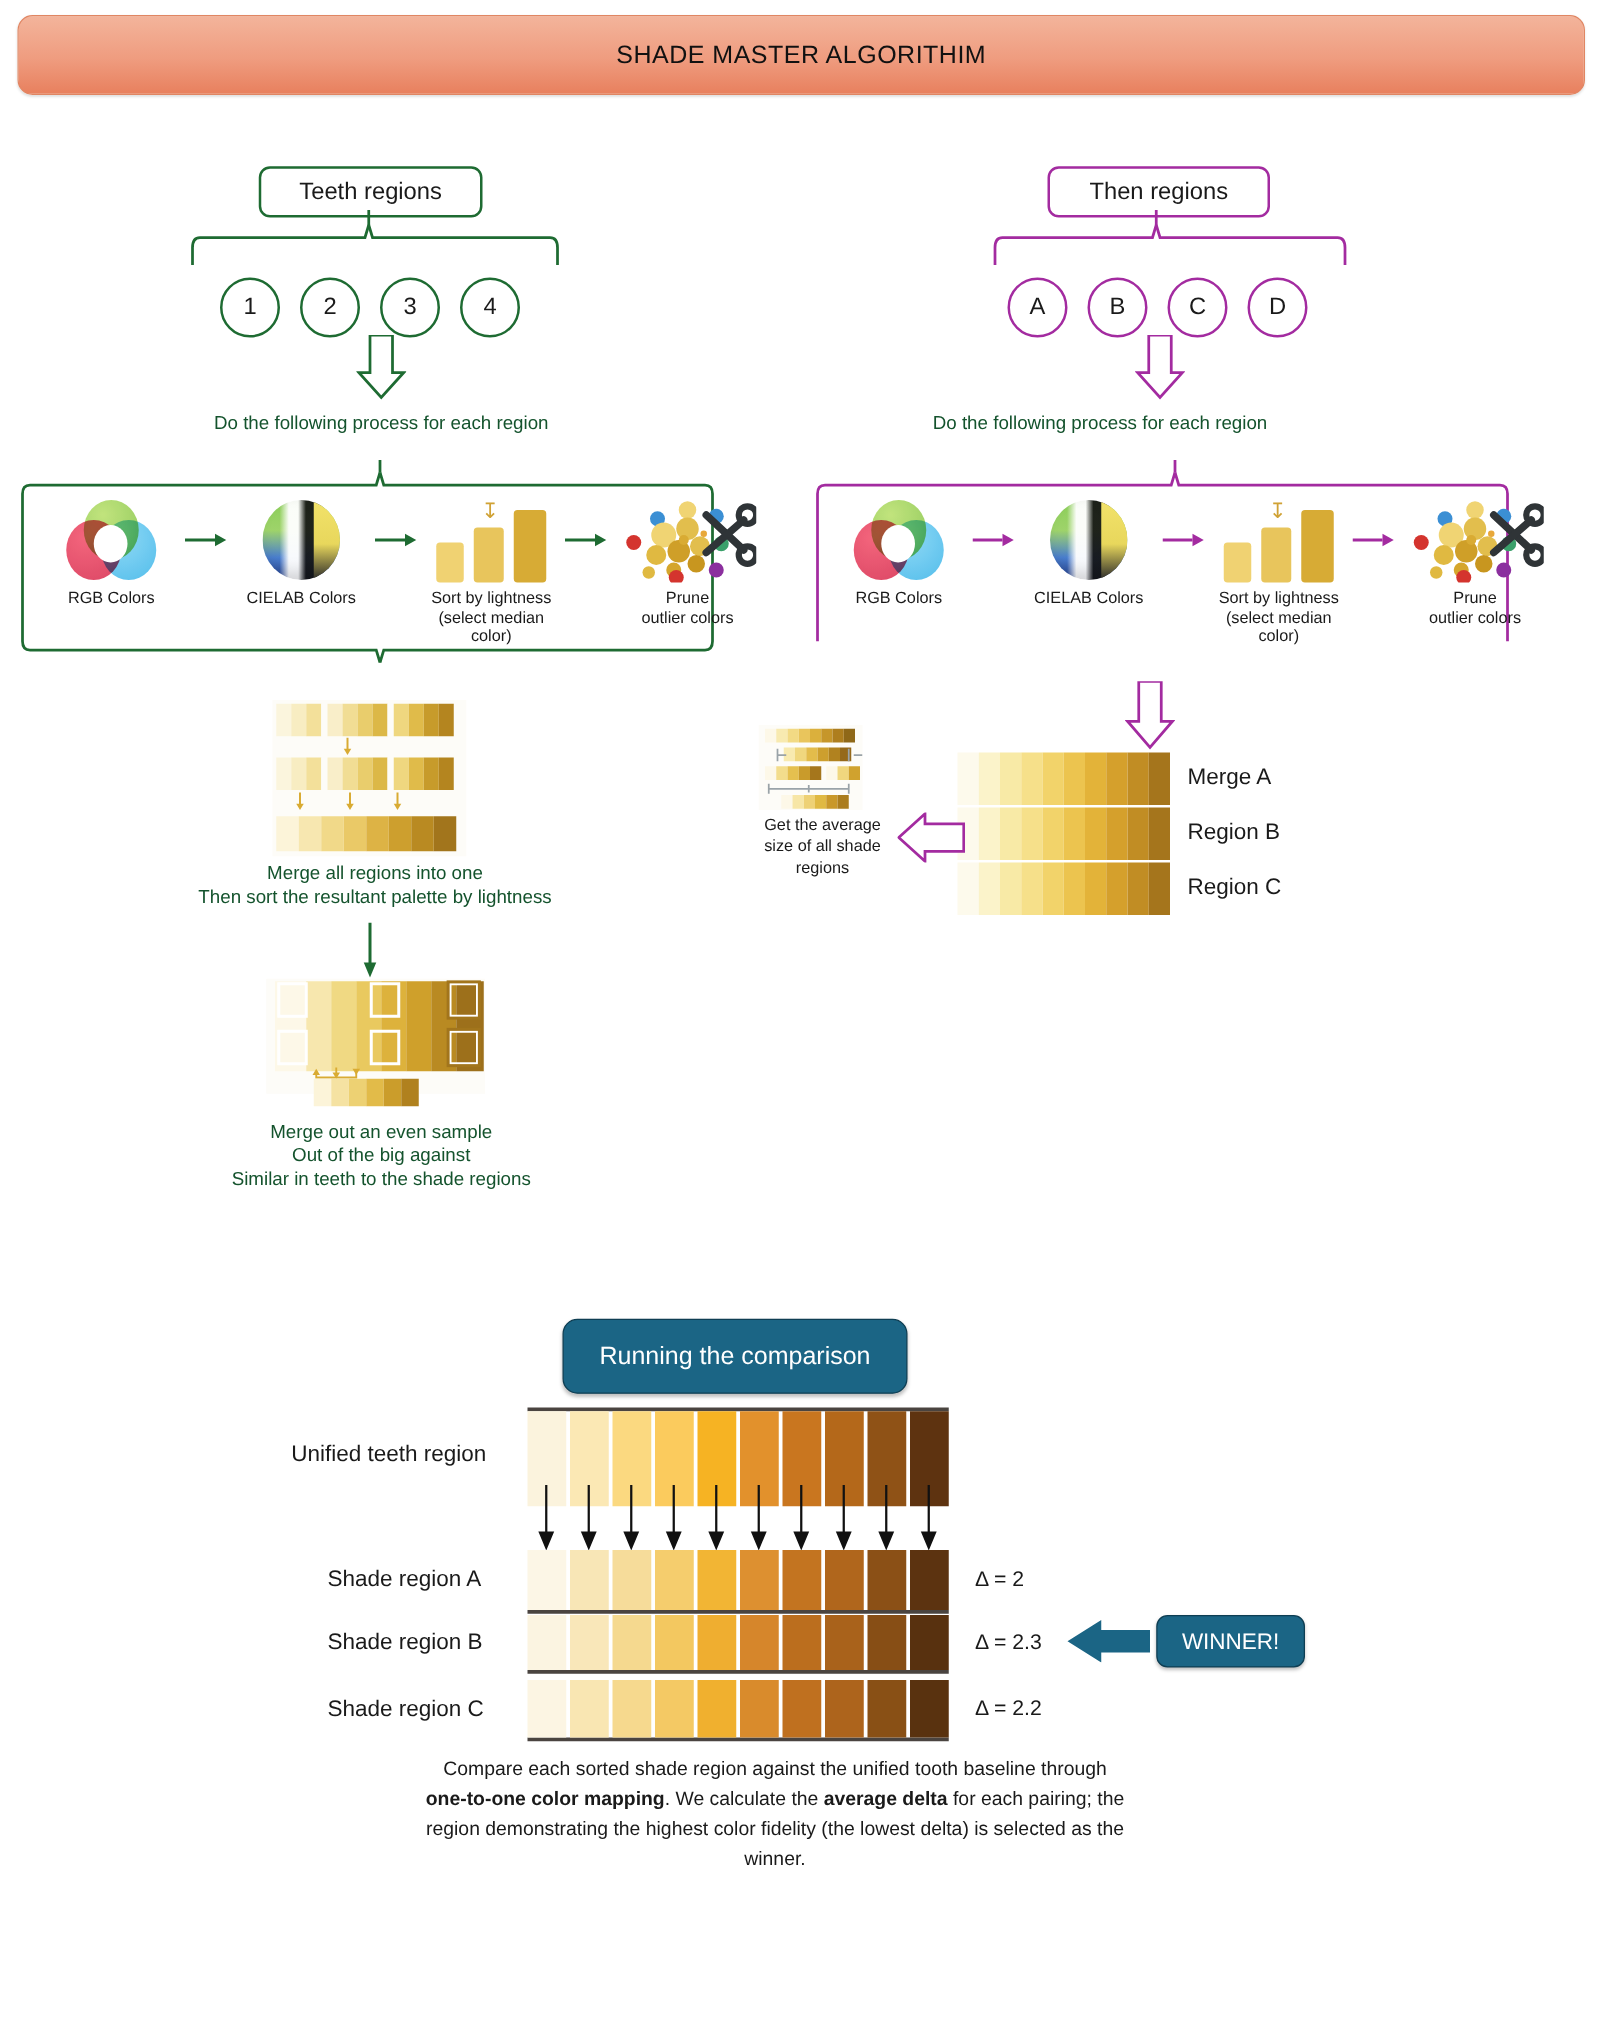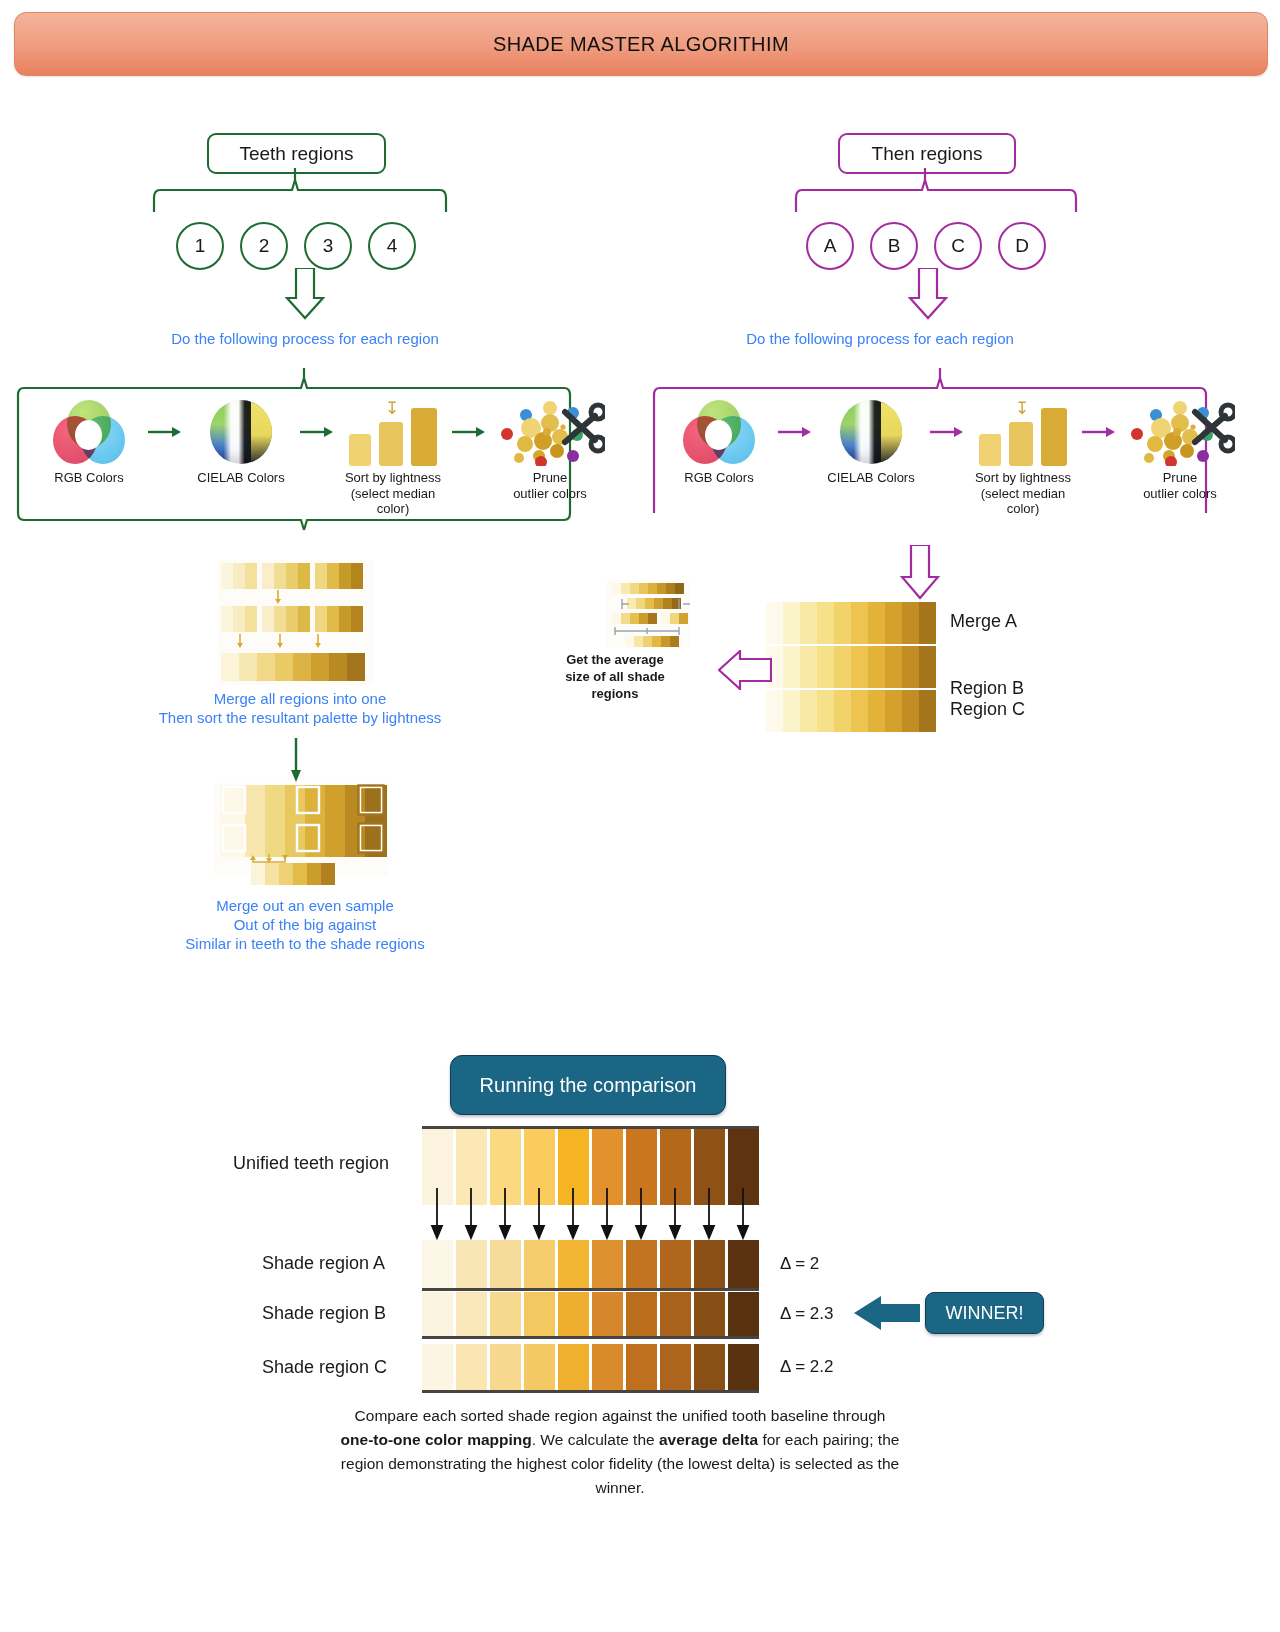--- a/index.html
+++ b/index.html
@@ -36,21 +36,21 @@
   
   .circ{
     width:44px;height:44px;border-radius:50%;
     display:flex;align-items:center;justify-content:center;
     font-size:19px;background:#fff;
   }
   .circ.green{border:2px solid #1e6b32;}
   .circ.purple{border:2px solid #a32ba0;}
 
   
-  .cap{font-size:15px;color:#3b82f6;line-height:1.25;text-align:center;}
+  .cap{font-size:15px;color:#14532d;line-height:1.25;text-align:center;}
   .cap13{font-size:13px;color:#1a1a1a;line-height:1.3;text-align:center;}
   .lbl-right{font-size:18px;color:#1a1a1a;}
   .delta{font-size:17px;color:#1a1a1a;}
 
   
   .pipe-row{display:flex;align-items:flex-start;}
   .pipe-step{display:flex;flex-direction:column;align-items:center;width:118px;}
   .pipe-arrow{width:34px;display:flex;align-items:center;justify-content:center;height:64px;}
   .step-cap{margin-top:4px;font-size:13px;text-align:center;line-height:1.2;}
 
@@ -469,21 +469,21 @@
       <span style="width:17px;background:#f8eaa6;"></span>
     <span style="width:17px;background:#f6e08a;"></span>
       <span style="width:17px;background:#f2d36a;"></span>
       <span style="width:17px;background:#ecc44f;"></span>
     <span style="width:17px;background:#e3b339;"></span>
       <span style="width:17px;background:#d5a02c;"></span>
       <span style="width:17px;background:#c18d24;"></span>
       <span style="width:17px;background:#a5751c;"></span>
   </div>
 </div>
-<div class="abs lbl-right" style="left:950px;top:678px;">Region B</div>
+<div class="abs lbl-right" style="left:950px;top:655px;">Region B</div>
 
 <div class="abs" style="left:766px;top:690px;">
   <div class="pal" style="height:42px;">
     <span style="width:17px;background:#fdfaec;"></span>
       <span style="width:17px;background:#fbf3ca;"></span>
       <span style="width:17px;background:#f8eaa6;"></span>
     <span style="width:17px;background:#f6e08a;"></span>
       <span style="width:17px;background:#f2d36a;"></span>
       <span style="width:17px;background:#ecc44f;"></span>
     <span style="width:17px;background:#e3b339;"></span>
@@ -538,21 +538,21 @@
   </svg>
   <div class="pal" style="position:absolute;left:18px;top:56px;height:11px;">
     <span style="width:9px;background:#fdf8e8;"></span>
       <span style="width:9px;background:#f7e6a6;"></span>
       <span style="width:9px;background:#eed175;"></span>
     <span style="width:9px;background:#e0b943;"></span>
       <span style="width:9px;background:#c9982a;"></span>
       <span style="width:9px;background:#ab7d1e;"></span>
   </div>
 </div>
-<div class="abs cap13" style="left:560px;top:652px;width:110px;font-weight:bold;">
+<div class="abs cap13" style="left:603px;top:652px;width:110px;">
   <div>Get the average</div>
   <div>size of all shade</div>
   <div>regions</div>
 </div>
 
 <svg class="abs" style="left:0;top:700px;" width="1280" height="420">
 
   <path d="M464,1020 L652,1020 L652,778" stroke="#1b6585" stroke-width="2.2" fill="none"></path>
   <path d="M647,786 L652,772 L657,786 Z" fill="#1b6585"></path>
 

